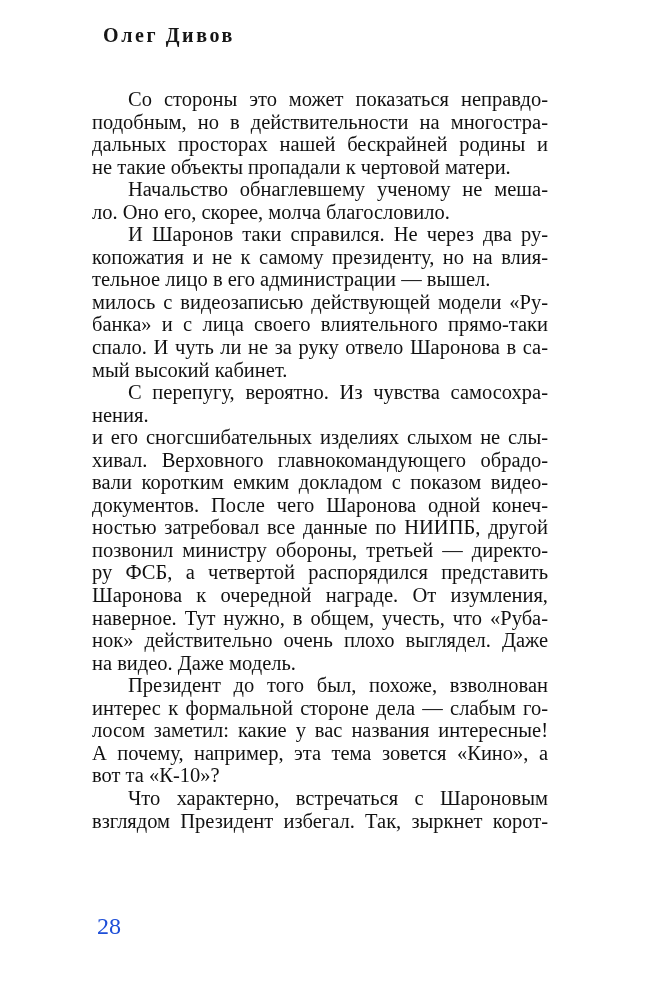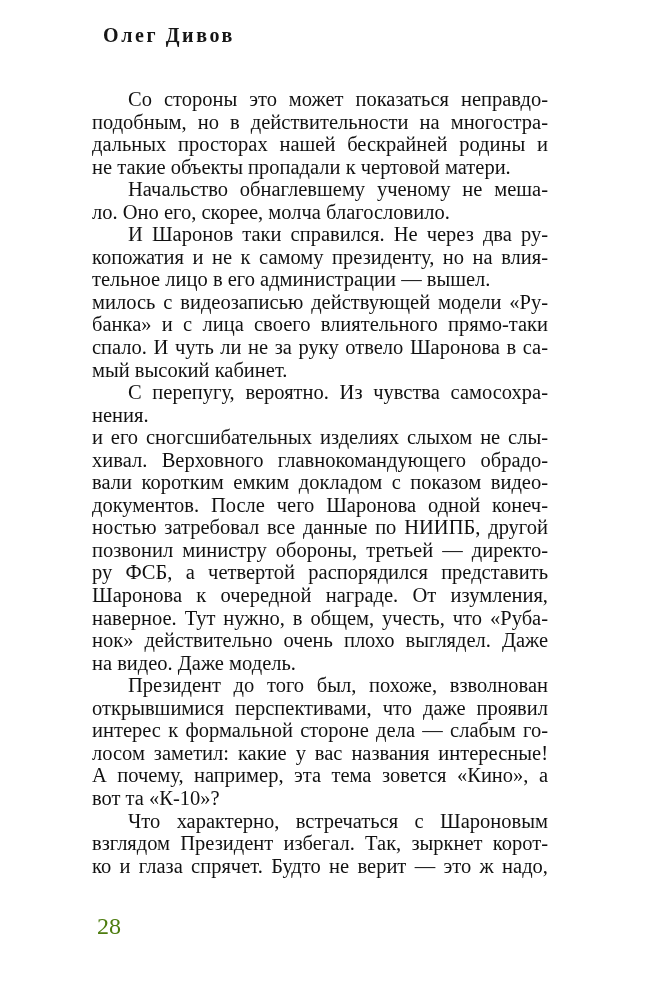--- a/index.html
+++ b/index.html
@@ -45,21 +45,21 @@
       padding-left: 36px;
     }
     .line.last {
       text-align-last: left;
     }
     .page-number {
       position: absolute;
       left: 97px;
       top: 913px;
       font-size: 24px;
-      color: #4d7c0f;
+      color: #1d4ed8;
     }
   </style>
 </head>
 <body>
 
 <div class="running-head">Олег Дивов</div>
 
 <div class="text-block" id="text-block">
     <span class="line indent">Со стороны это может показаться неправдо-</span>
     <span class="line">подобным, но в действительности на многостра-</span>
@@ -81,23 +81,21 @@
     <span class="line">вали коротким емким докладом с показом видео-</span>
     <span class="line">документов. После чего Шаронова одной конеч-</span>
     <span class="line">ностью затребовал все данные по НИИПБ, другой</span>
     <span class="line">позвонил министру обороны, третьей — директо-</span>
     <span class="line">ру ФСБ, а четвертой распорядился представить</span>
     <span class="line">Шаронова к очередной награде. От изумления,</span>
     <span class="line">наверное. Тут нужно, в общем, учесть, что «Руба-</span>
     <span class="line">нок» действительно очень плохо выглядел. Даже</span>
     <span class="line last">на видео. Даже модель.</span>
     <span class="line indent">Президент до того был, похоже, взволнован</span>
-    <span class="line">открывшимися перспективами, что даже проявил</span>
     <span class="line">интерес к формальной стороне дела — слабым го-</span>
     <span class="line">лосом заметил: какие у вас названия интересные!</span>
     <span class="line">А почему, например, эта тема зовется «Кино», а</span>
     <span class="line last">вот та «К-10»?</span>
     <span class="line indent">Что характерно, встречаться с Шароновым</span>
     <span class="line">взглядом Президент избегал. Так, зыркнет корот-</span>
-    <span class="line">ко и глаза спрячет. Будто не верит — это ж надо,</span>
   </div>
 
 <div class="page-number">28</div>
 
 </body></html>

